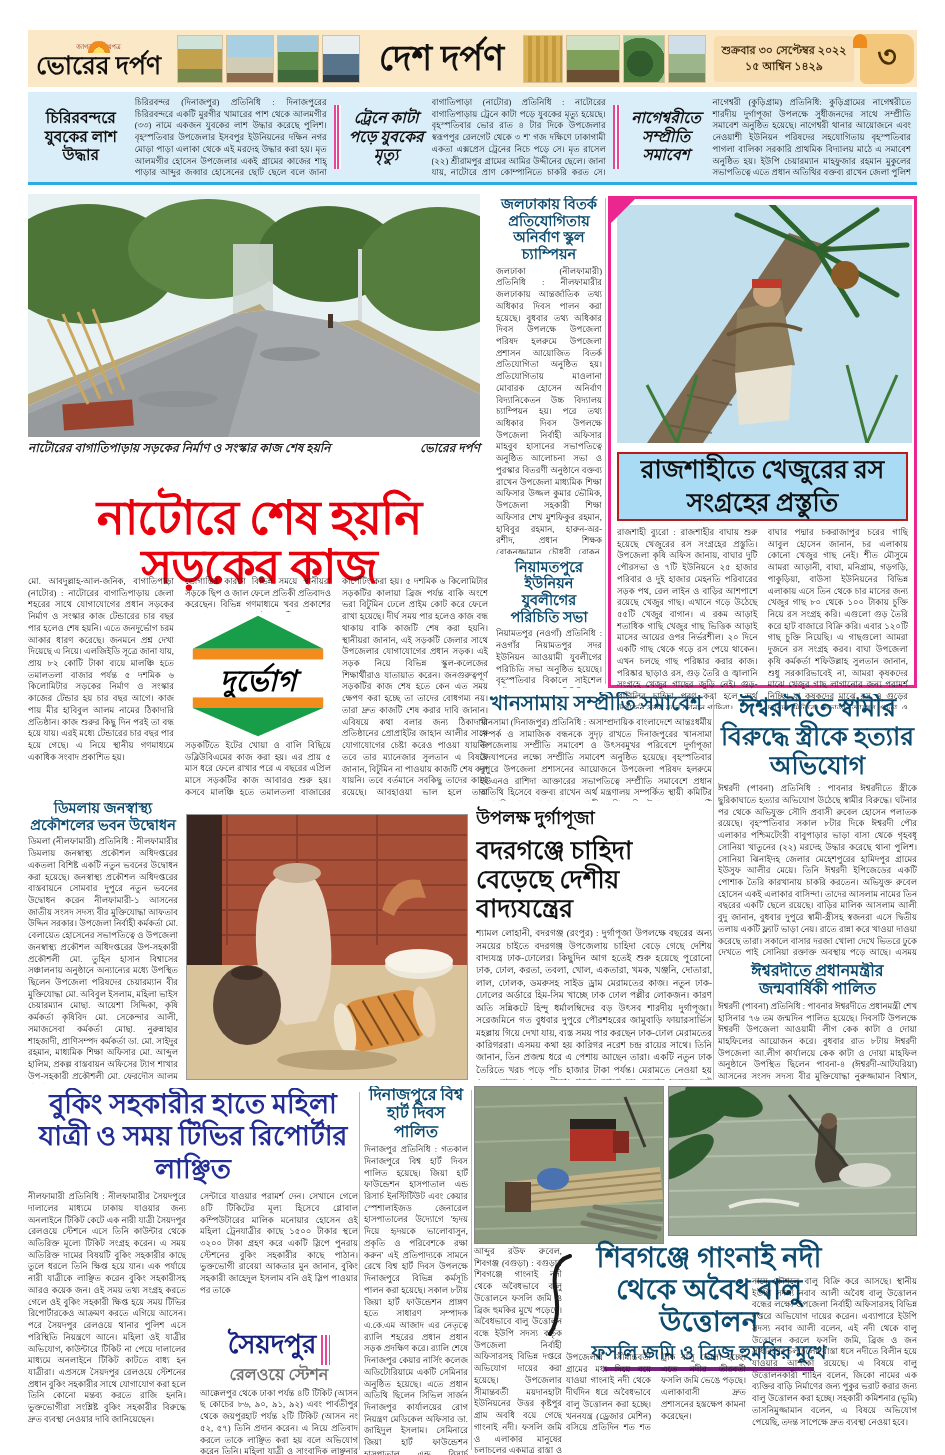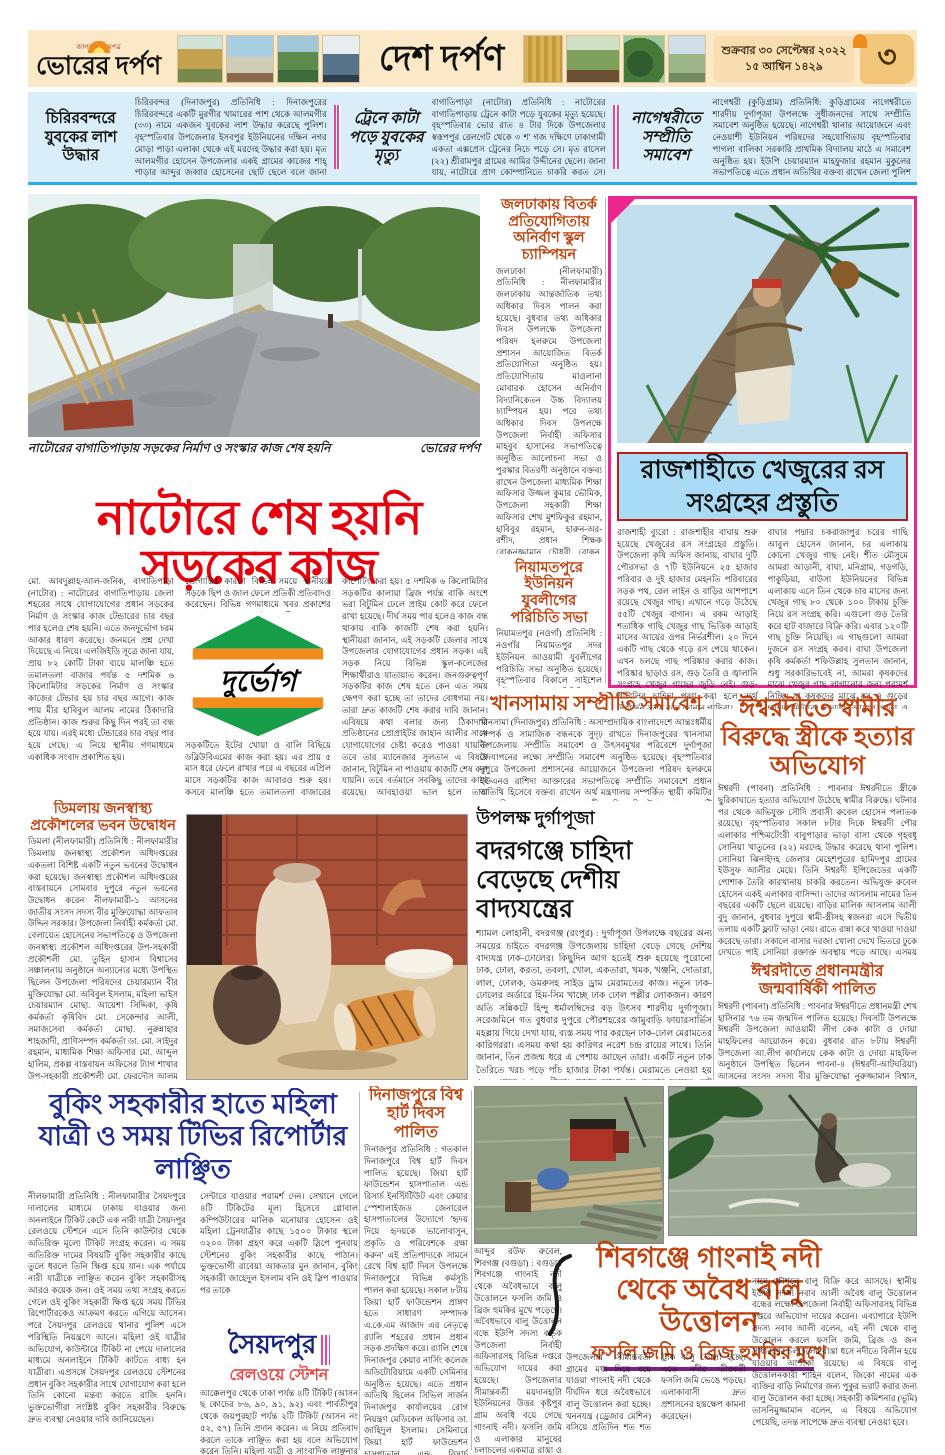--- a/index.html
+++ b/index.html
@@ -1,20 +1,20 @@
 <!DOCTYPE html>
 <html><head>
 <meta charset="utf-8">
 <style>
   html,body{margin:0;padding:0;background:#e9e9e9;}
   .page{position:relative;width:945px;height:1455px;background:#ffffff;overflow:hidden;
         font-family:"Liberation Serif","DejaVu Serif",serif;color:#111;}
   .abs{position:absolute;}
   .body-text{font-size:8.5px;line-height:1.38;text-align:justify;overflow:hidden;color:#151515;}
-  .hl{font-weight:800;color:#c2410c;text-align:center;line-height:1.15;}
+  .hl{font-weight:800;color:#0c4a6e;text-align:center;line-height:1.15;}
   
   .masthead{background:#fbe8c7;display:flex;align-items:center;}
   .logo-wrap{position:relative;padding:2px 6px 0 8px;}
   .tagline{font-size:6.5px;color:#7a1d12;text-align:center;}
   .logo-title{font-size:25px;font-weight:800;letter-spacing:0;line-height:1;}
   .sun{position:absolute;left:60px;top:1px;width:22px;height:12px;border-radius:22px 22px 0 0;
        background:radial-gradient(circle at 50% 100%,#ffe066 0 34%,#f08c1e 35% 72%,#e23d28 73%);}
   .thumb{height:46px;border:1px solid #d6c19a;}
   .thumbs{display:flex;gap:3px;align-items:center;}
   .center-title{font-size:35px;font-weight:800;text-align:center;line-height:1;}
@@ -33,21 +33,21 @@
   .caption-row{display:flex;justify-content:space-between;font-size:12px;font-weight:700;font-style:italic;color:#222;}
   .kicker{font-size:29px;font-weight:800;text-align:center;text-decoration:underline;line-height:1;}
   .red-head{font-size:47px;font-weight:800;color:#e8000d;text-align:center;line-height:1.05;letter-spacing:-1px;}
   .pinkbox{border:3px solid #ec268f;background:#fff;box-sizing:border-box;padding:6px;}
   .pinkfold{position:absolute;left:-3px;top:-3px;width:30px;height:30px;background:#ec268f;
             clip-path:polygon(0 0,100% 0,0 100%);}
   .bluebar{background:#a9dbf5;border:2px solid #b91c1c;text-align:center;font-size:25px;font-weight:800;
            line-height:1.3;margin-top:5px;}
   .inset-syed{background:#fff;text-align:center;padding:2px 0;}
   .inset-syed .l1{font-size:26px;font-weight:800;color:#16227e;line-height:1.1;display:inline-block;}
-  .inset-syed .l2{font-size:16px;font-weight:800;color:#ef4444;line-height:1.2;}
+  .inset-syed .l2{font-size:16px;font-weight:800;color:#737373;line-height:1.2;}
   .ibars{display:inline-block;vertical-align:middle;width:9px;height:30px;margin-left:5px;
          background:repeating-linear-gradient(90deg,#e8459a 0 2px,#fff 2px 4px);}
   .vrule{width:1px;background:#b9b9b9;}
   .purple-rule{height:4px;background:#7b2082;margin:4px auto 0;width:210px;}
   .blue-head{font-size:27px;font-weight:800;color:#232e94;text-align:center;line-height:1.2;}
 </style>
 </head>
 <body>
 
 <div class="page">

